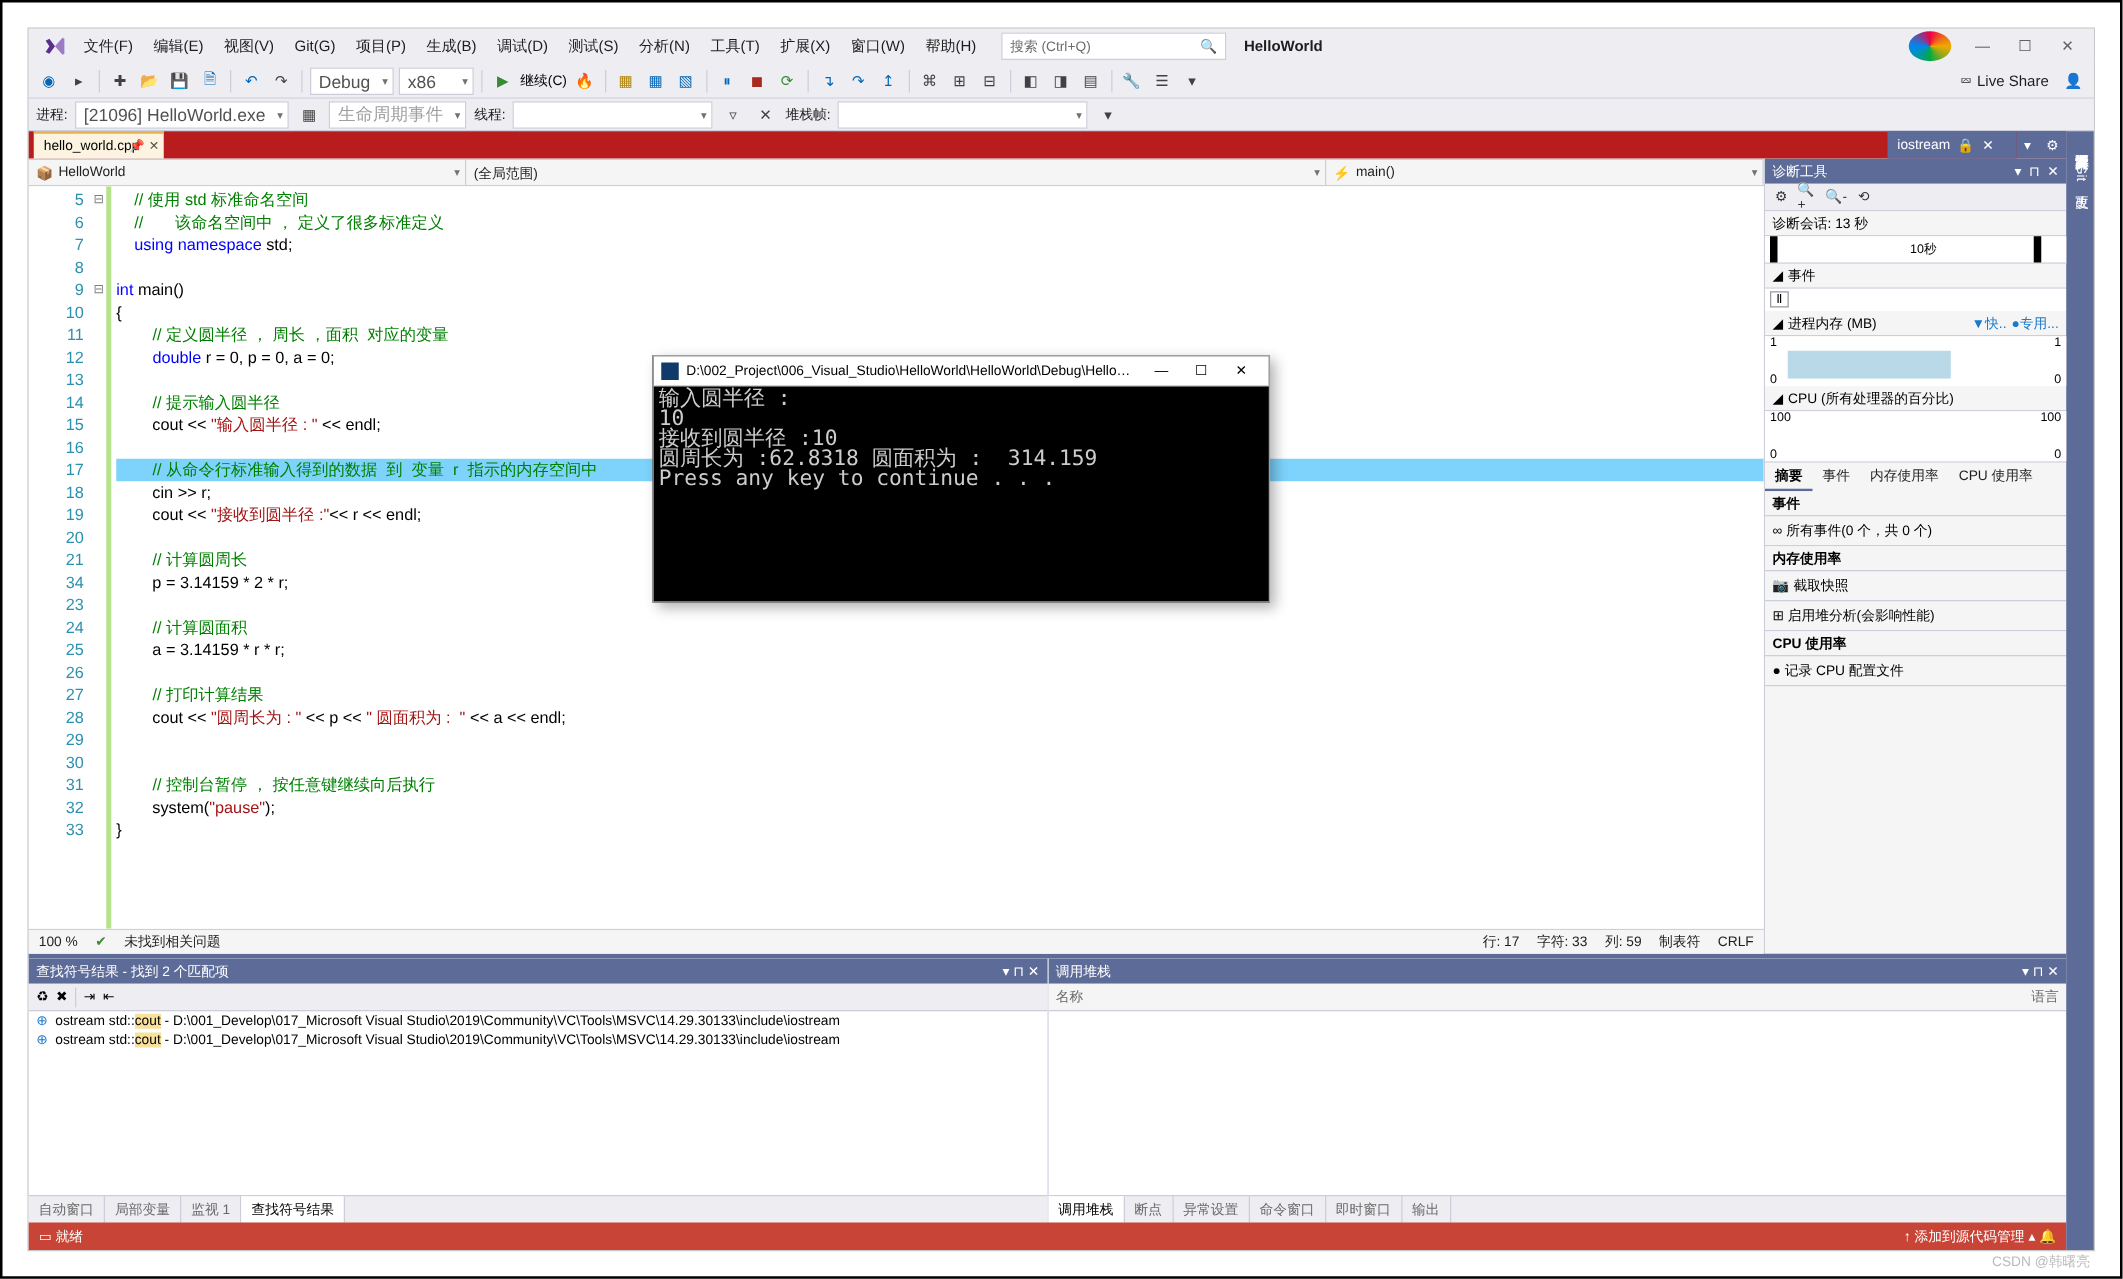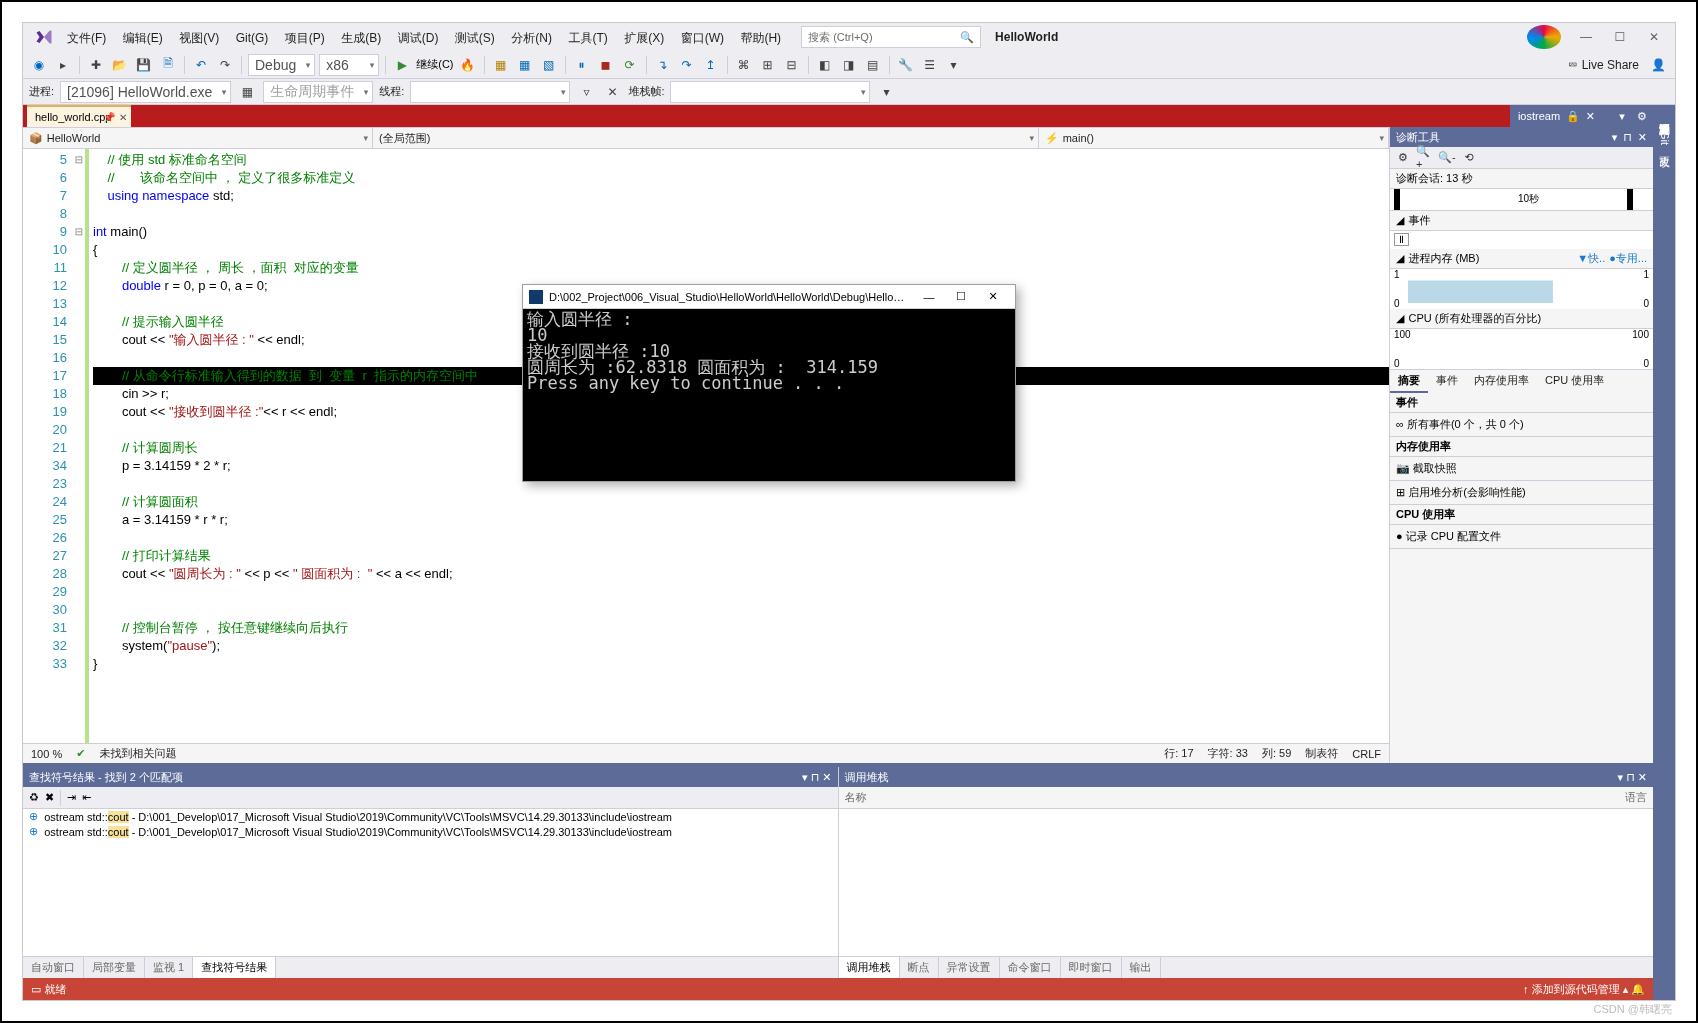--- a/index.html
+++ b/index.html
@@ -38,23 +38,23 @@
 .editor { flex: 1; background: #fff; overflow: hidden; position: relative; font-family: Consolas, monospace; font-size: 13px; display: flex; }
 .gutter { width: 50px; text-align: right; color: #2b91af; padding-right: 6px; line-height: 18px; padding-top: 2px; }
 .gutter .ln { height: 18px; }
 .fold-col { width: 12px; color: #808080; line-height: 18px; padding-top: 2px; }
 .fold-col .f { height: 18px; font-size: 10px; text-align: center; }
 .code { flex: 1; white-space: pre; line-height: 18px; padding-top: 2px; position: relative; border-left: 4px solid #b7e28c; padding-left: 4px; }
 .code .cl { height: 18px; }
 .kw { color: #0000ff; }
 .cm { color: #008000; }
 .st { color: #a31515; }
-.hl { background: #000000; display: block; width: 100%; }
+.hl { background: #7dd3fc; display: block; width: 100%; }
 .editor-status { height: 20px; border-top: 1px solid #cccedb; background: #f5f5f5; display: flex; align-items: center; font-size: 11px; padding: 0 8px; color: #1e1e1e; gap: 14px; }
-.diag-panel { width: 264px; border-left: 1px solid #cccedb; display: flex; flex-direction: column; background: #f5f5f5; font-size: 11px; }
+.diag-panel { width: 242px; border-left: 1px solid #cccedb; display: flex; flex-direction: column; background: #f5f5f5; font-size: 11px; }
 .panel-title { height: 20px; background: #5d6b99; color: #fff; display: flex; align-items: center; padding: 0 6px; justify-content: space-between; }
 .panel-title .tools { display: flex; gap: 6px; }
 .diag-toolbar { height: 22px; border-bottom: 1px solid #cccedb; display: flex; align-items: center; gap: 4px; padding: 0 4px; background: #eeeef2; }
 .diag-toolbar .b { width: 18px; height: 18px; display: inline-flex; align-items: center; justify-content: center; cursor: pointer; color: #333; }
 .diag-section-h { padding: 2px 6px; border-bottom: 1px solid #cccedb; background: #f5f5f5; display: flex; align-items: center; gap: 4px; }
 .diag-sub { display: flex; border-top: 1px solid #cccedb; }
 .diag-sub span { padding: 3px 8px; cursor: pointer; color: #1e1e1e; }
 .diag-sub .active { color: #000; font-weight: bold; border-bottom: 2px solid #5d6b99; }
 .diag-list { padding: 4px 6px; border-bottom: 1px solid #cccedb; }
 .bottom-panels { height: 215px; display: flex; border-top: 4px solid #5d6b99; }
@@ -296,21 +296,21 @@
           </div>
           <div class="diag-toolbar">
             <span class="b">⚙</span>
             <span class="b">🔍+</span>
             <span class="b">🔍-</span>
             <span class="b">⟲</span>
           </div>
           <div class="diag-section-h">诊断会话: 13 秒</div>
           <div class="timeline">
             <div class="tick" style="left:4px"></div>
-            <span style="position:absolute;left:128px;top:3px;font-size:10px">10秒</span>
+            <span style="position:absolute;left:116px;top:3px;font-size:10px">10秒</span>
             <div class="tick" style="right:20px"></div>
           </div>
           <div class="diag-section-h">
               <span>◢</span>
               <span>事件</span>
             </div>
           <div style="background:#fff;height:18px;padding:2px 4px"><span style="border:1px solid #999;padding:0 4px;font-size:10px">Ⅱ</span></div>
           <div class="diag-section-h">
               <span>◢</span>
               <span>进程内存 (MB)</span> 

